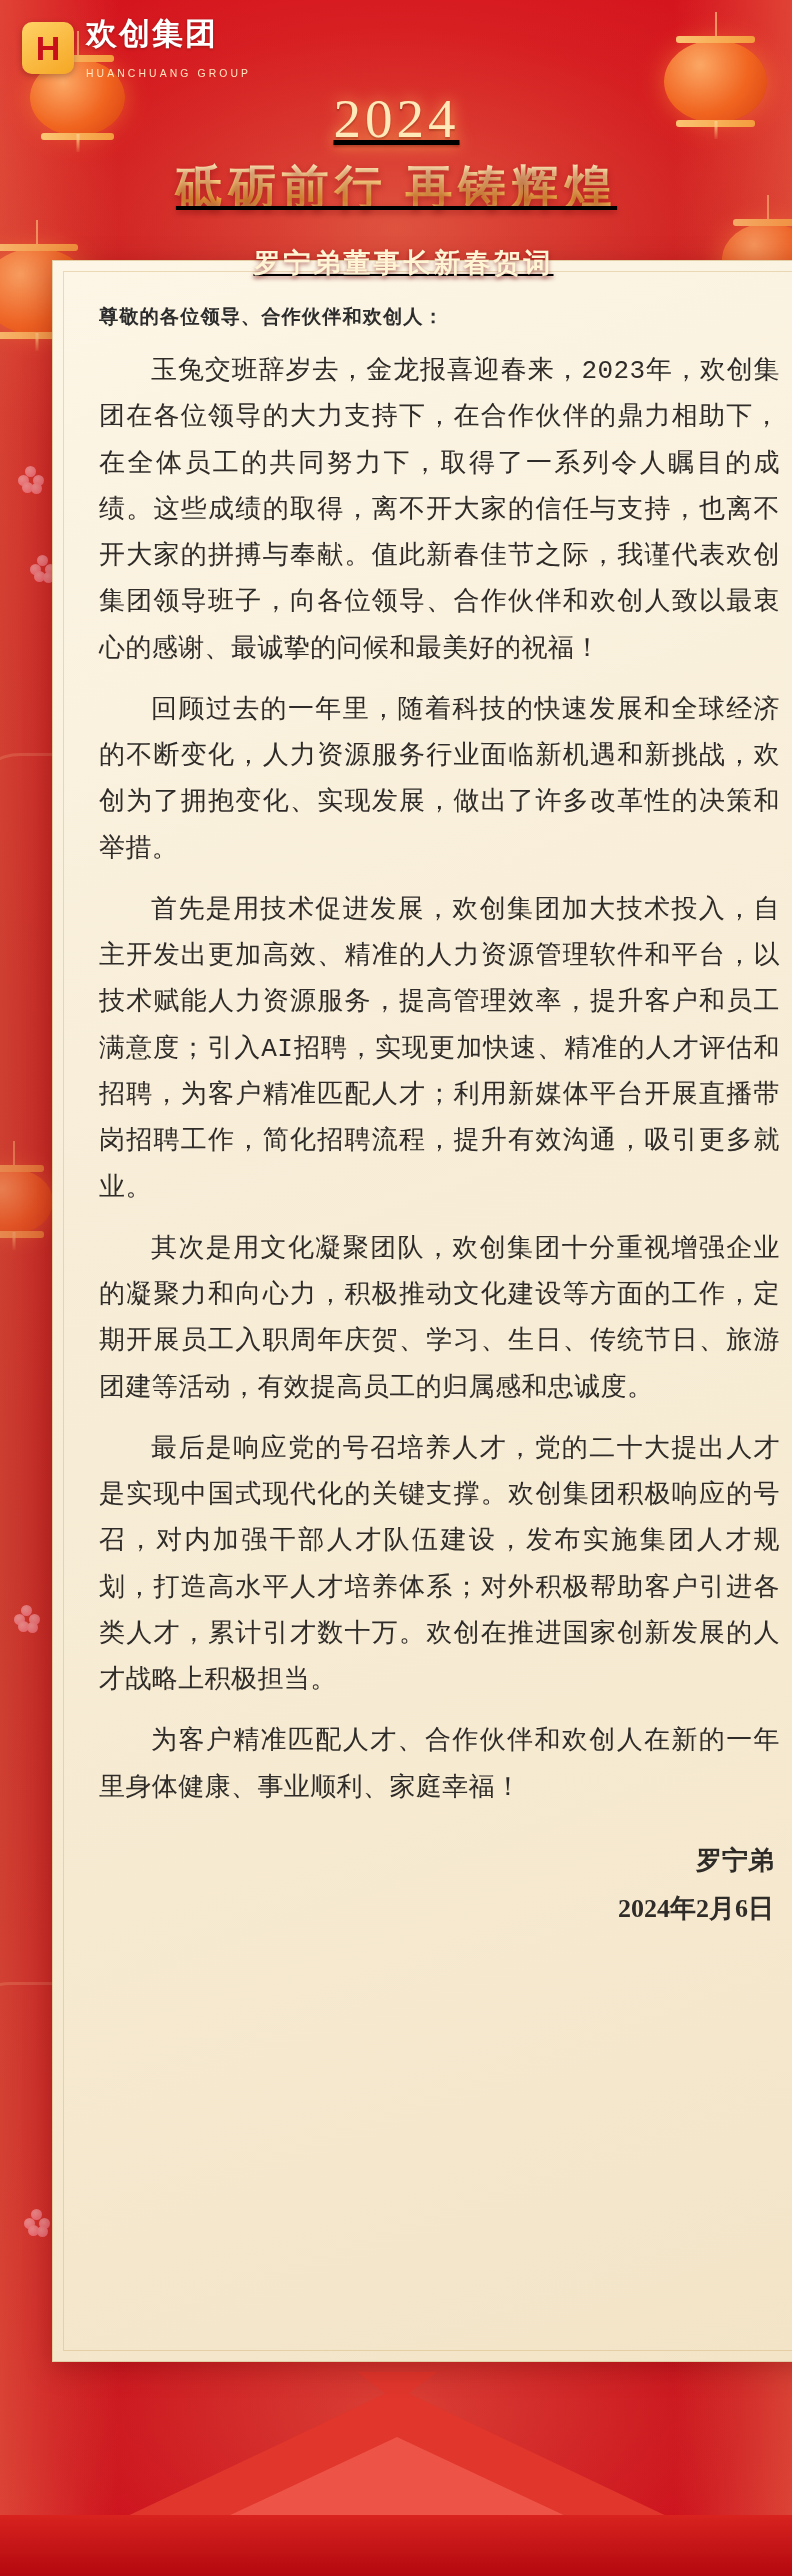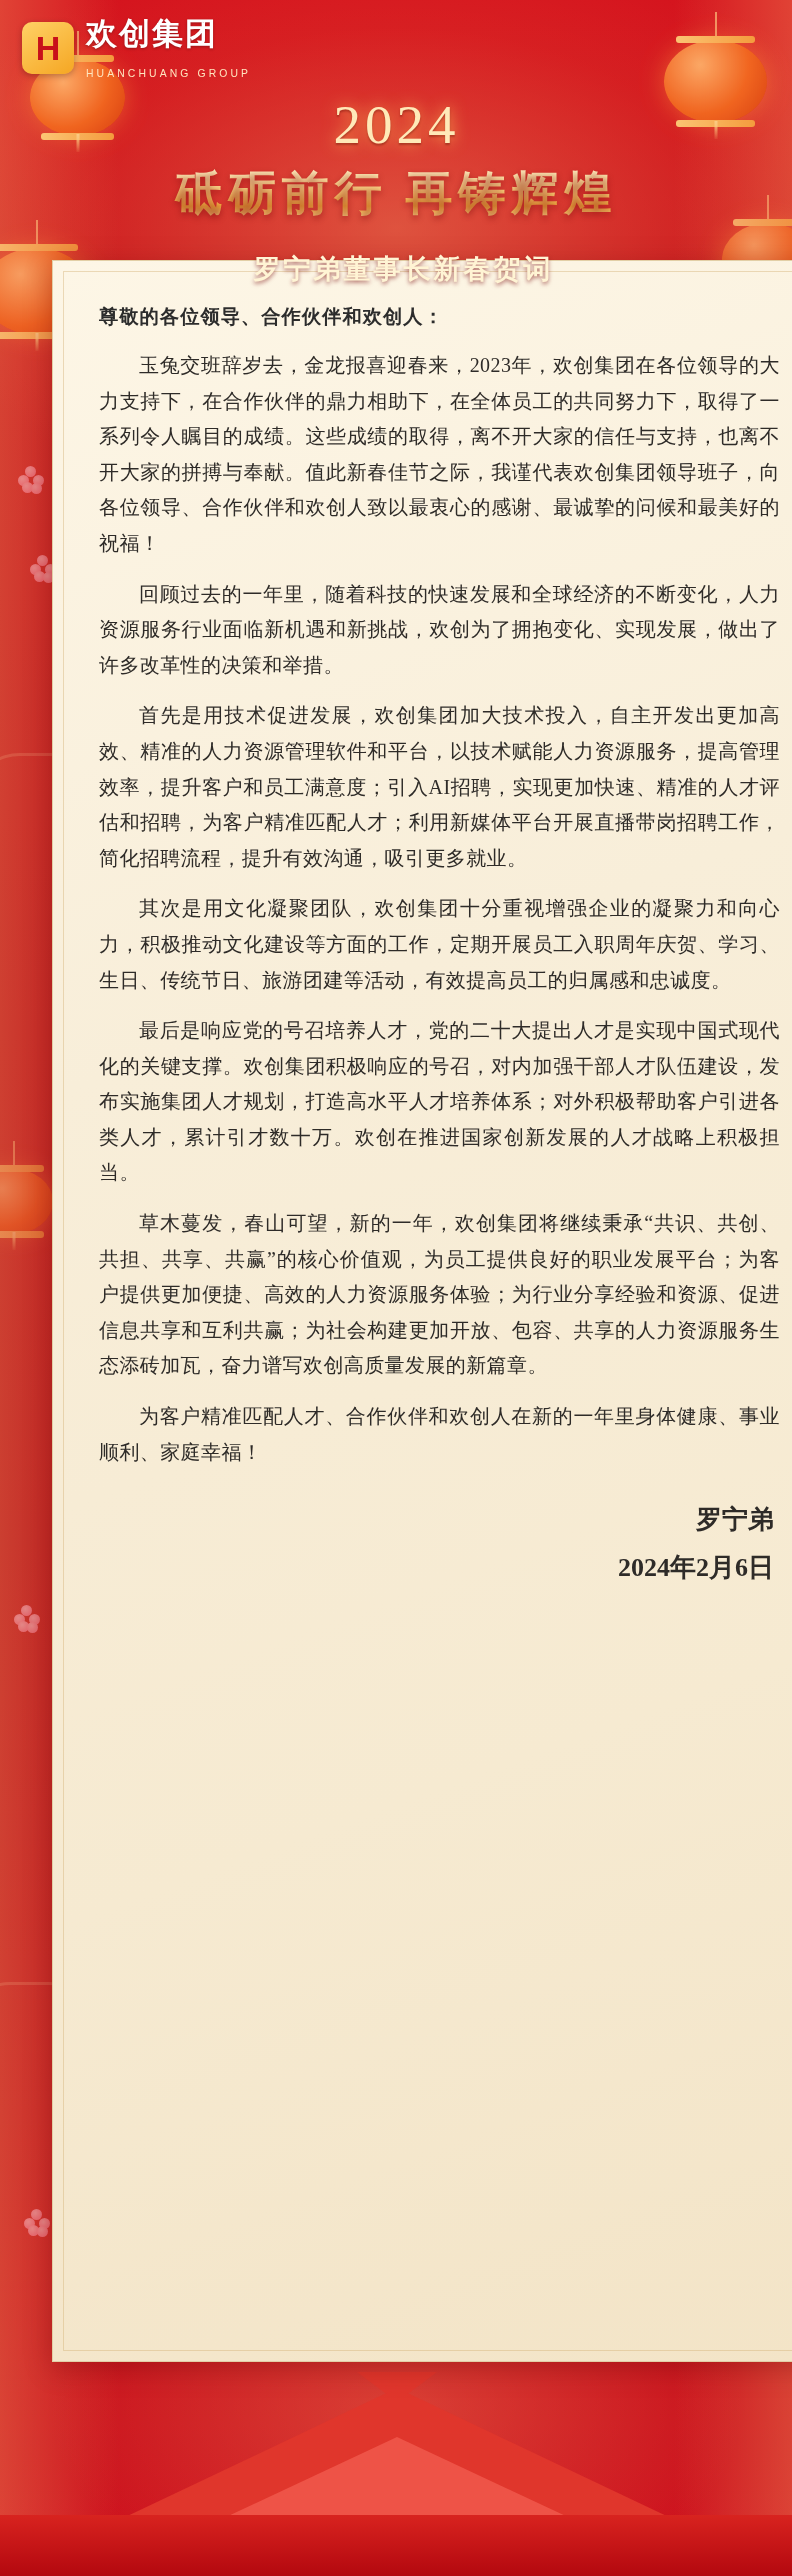--- a/index.html
+++ b/index.html
@@ -90,21 +90,21 @@
     font-size: 31px; color: #ffffff; letter-spacing: 2px; font-weight: bold;
     font-family: "Liberation Sans", sans-serif; line-height: 1.05;
     text-shadow: 0 1px 3px rgba(0,0,0,0.3);
   }
   .logo-text-en {
     font-size: 10.4px; color: #ffe6c0; letter-spacing: 3.1px;
     font-family: "Liberation Sans", sans-serif; margin-top: 17px;
   }
 
   
-  .title-block { position: absolute; top: 93px; left: 0; width: 793px; text-align: center; z-index: 5; }
+  .title-block { position: absolute; top: 87px; left: 0; width: 793px; text-align: center; z-index: 5; text-decoration: underline; }
   .year {
     font-size: 55px; color: #ffe9b8; letter-spacing: 4px;
     font-family: "Liberation Serif", serif;
     text-shadow: 0 0 16px rgba(255,190,90,0.9), 0 2px 2px rgba(120,10,10,0.6);
   }
   .slogan {
     margin-top: 6px;
     font-size: 47px; letter-spacing: 6px; font-weight: bold;
     font-family: "Liberation Serif", serif;
     background: linear-gradient(180deg, #fff6d8 0%, #ffd885 42%, #f0a93c 70%, #ffe9b0 100%);
@@ -132,24 +132,24 @@
     content: "";
     position: absolute; inset: 10px; border: 1px solid rgba(213,180,123,0.45);
     pointer-events: none;
   }
   .salutation {
     font-size: 19.3px; color: #2c2c2c; font-weight: bold;
     letter-spacing: 1px; margin-bottom: 18px;
     font-family: "Liberation Serif", serif;
   }
   .para {
-    font-size: 20px; line-height: 1.78; color: #2e2b28;
+    font-size: 26px; line-height: 1.78; color: #2e2b28;
     text-align: justify; text-indent: 2em; letter-spacing: 0.4px;
     margin-bottom: 15px;
-    font-family: Liberation Serif, serif;
+    font-family: Liberation Mono, monospace;
   }
   .sign {
     margin-top: 26px; text-align: right;
     font-size: 26px; line-height: 1.85; color: #2e2b28; font-weight: bold;
     font-family: "Liberation Serif", serif;
     padding-right: 6px;
   }
 
   
   .ribbon {
@@ -283,21 +283,20 @@
     <div class="subtitle">罗宁弟董事长新春贺词</div>
   </div>
 
   <div class="letter">
     <div class="salutation">尊敬的各位领导、合作伙伴和欢创人：</div>
     <p class="para">玉兔交班辞岁去，金龙报喜迎春来，2023年，欢创集团在各位领导的大力支持下，在合作伙伴的鼎力相助下，在全体员工的共同努力下，取得了一系列令人瞩目的成绩。这些成绩的取得，离不开大家的信任与支持，也离不开大家的拼搏与奉献。值此新春佳节之际，我谨代表欢创集团领导班子，向各位领导、合作伙伴和欢创人致以最衷心的感谢、最诚挚的问候和最美好的祝福！</p>
     <p class="para">回顾过去的一年里，随着科技的快速发展和全球经济的不断变化，人力资源服务行业面临新机遇和新挑战，欢创为了拥抱变化、实现发展，做出了许多改革性的决策和举措。</p>
     <p class="para">首先是用技术促进发展，欢创集团加大技术投入，自主开发出更加高效、精准的人力资源管理软件和平台，以技术赋能人力资源服务，提高管理效率，提升客户和员工满意度；引入AI招聘，实现更加快速、精准的人才评估和招聘，为客户精准匹配人才；利用新媒体平台开展直播带岗招聘工作，简化招聘流程，提升有效沟通，吸引更多就业。</p>
     <p class="para">其次是用文化凝聚团队，欢创集团十分重视增强企业的凝聚力和向心力，积极推动文化建设等方面的工作，定期开展员工入职周年庆贺、学习、生日、传统节日、旅游团建等活动，有效提高员工的归属感和忠诚度。</p>
     <p class="para">最后是响应党的号召培养人才，党的二十大提出人才是实现中国式现代化的关键支撑。欢创集团积极响应的号召，对内加强干部人才队伍建设，发布实施集团人才规划，打造高水平人才培养体系；对外积极帮助客户引进各类人才，累计引才数十万。欢创在推进国家创新发展的人才战略上积极担当。</p>
-    <p class="para">草木蔓发，春山可望，新的一年，欢创集团将继续秉承“共识、共创、共担、共享、共赢”的核心价值观，为员工提供良好的职业发展平台；为客户提供更加便捷、高效的人力资源服务体验；为行业分享经验和资源、促进信息共享和互利共赢；为社会构建更加开放、包容、共享的人力资源服务生态添砖加瓦，奋力谱写欢创高质量发展的新篇章。</p>
     <p class="para">为客户精准匹配人才、合作伙伴和欢创人在新的一年里身体健康、事业顺利、家庭幸福！</p>
     <div class="sign">
       <div>罗宁弟</div>
       <div>2024年2月6日</div>
     </div>
   </div>
 
   <div class="ribbon">
     <div class="fan"></div>
     <div class="notch"></div>

